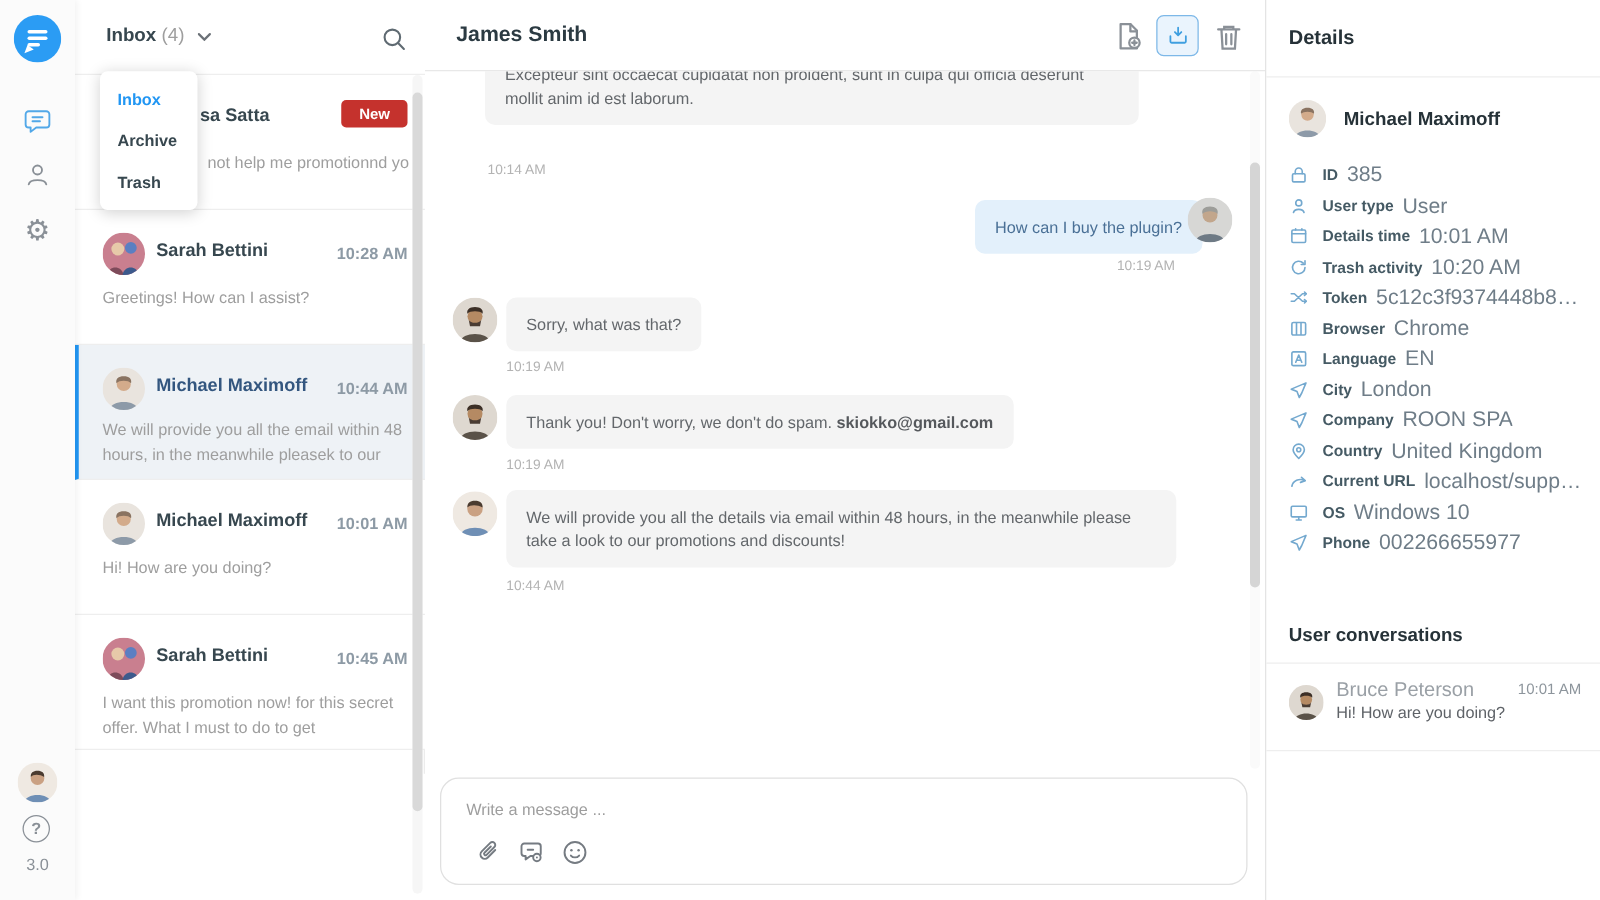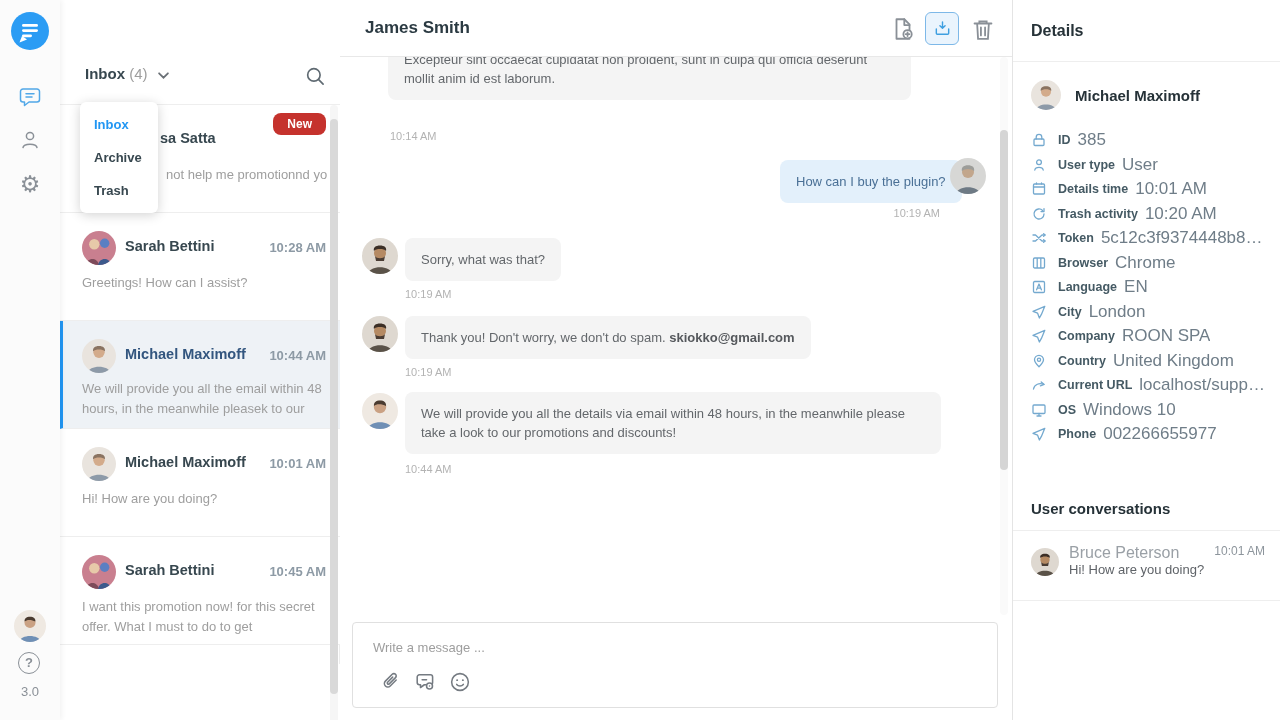--- a/index.html
+++ b/index.html
@@ -16,21 +16,21 @@
   .help-circle { left:18px; width:22px; height:22px; border:1.5px solid #8a9097;
           border-radius:50%; color:#8a9097; font-size:13px; line-height:20px;
           text-align:center; font-weight:700; }
 
   
   .avatar { border-radius:50%; overflow:hidden; flex:none; }
   .avatar svg { display:block; width:100%; height:100%; }
 
   
   .convlist { left:60px; top:0; width:280px; height:619px; background:#fff;
-              border-right:1px solid #ececec;margin-top:45px; }
+              border-right:1px solid #ececec; }
   .cl-header { left:0; top:0; width:280px; height:60px; border-bottom:1px solid #eee; background:#fff; }
   .folder { left:25px; top:20px; font-size:15px; font-weight:700; color:#37474f; cursor:pointer; }
   .folder .count { color:#9e9e9e; font-weight:400; }
   .conv-item { left:0; width:280px; height:108px; border-bottom:1px solid #eee;
                background:#fff; cursor:pointer; }
   .conv-item.selected { background:#eef2f6; border-left:3px solid #2196f3; }
   .conv-name { font-size:14.5px; font-weight:700; color:#37474f; }
   .conv-item.selected .conv-name { color:#33567f; }
   .conv-time { font-size:13px; color:#8d9aa5;font-weight:bold; }
   .conv-preview { font-size:13px; color:#9e9e9e; line-height:1.5; }
@@ -54,21 +54,21 @@
                 border-radius:6px; display:flex; align-items:center; justify-content:center; cursor:pointer; }
   .msgs { left:0; top:57px; width:660px; height:558px; overflow:hidden; }
   .bubble { display:inline-block; border-radius:8px; padding:12px 16px; font-size:13px;
             line-height:19px; color:#63676b; }
   .bubble.in { background:#f4f4f4; }
   .bubble.out { background:#e3f0fb; color:#4a7096; }
   .ts { font-size:11px; color:#b3b3b3; }
   .msg-avatar { width:36px; height:36px; }
 
   .composer { left:12px; top:622px; width:646px; height:86px; background:#fff;
-              border:1px solid #e0e0e0; border-radius:4px; }
+              border:1px solid #e0e0e0; border-radius:15px; }
   .composer input { position:absolute; left:20px; top:12px; width:600px; height:24px;
               border:none; outline:none; font-size:13px; color:#616161;
               font-family:"Liberation Sans", sans-serif; }
   .composer input::placeholder { color:#9e9e9e; }
   .cmp-icon { top:48px; width:22px; height:22px; cursor:pointer; }
 
   
   .details { left:1012px; top:0; width:268px; height:720px; background:#fff;
              border-left:1px solid #e4e4e4; }
   .dt-title { left:18px; top:22px; font-size:16px; font-weight:700; color:#263238; }
@@ -139,21 +139,21 @@
       <div class="abs" style="left:245px;top:21px;width:20px;height:20px;">
         <svg viewBox="0 0 18 18" fill="none" stroke="#5f6a72" stroke-width="1.5" stroke-linecap="round">
             <circle cx="8" cy="8" r="5.6"></circle>
             <path d="M12.3 12.3L16.3 16.3"></path>
           </svg>
       </div>
     </div>
 
     <div class="abs conv-item" style="top:60px;">
       <div class="abs conv-name" style="left:100px;top:25px;">sa Satta</div>
-      <div class="abs badge-new" style="right:14px;top:8px;border-radius:8px;">New</div>
+      <div class="abs badge-new" style="right:14px;top:20px;">New</div>
       <div class="abs conv-preview" style="left:106px;top:60px;width:164px;white-space:nowrap;overflow:hidden;">not help me promotionnd yo</div>
     </div>
 
     <div class="abs conv-item" style="top:168px;">
       <div class="abs avatar" style="left:22px;top:18px;width:34px;height:34px;">
         <svg viewBox="0 0 36 36">
             <rect width="36" height="36" fill="#c97f8f"></rect>
             <circle cx="13" cy="14" r="5.5" fill="#e7c9a9"></circle>
             <circle cx="24" cy="13" r="5" fill="#5b7fc2"></circle>
             <path d="M4 36c1-8 12-9 14 0z" fill="#7d4b5a"></path>

